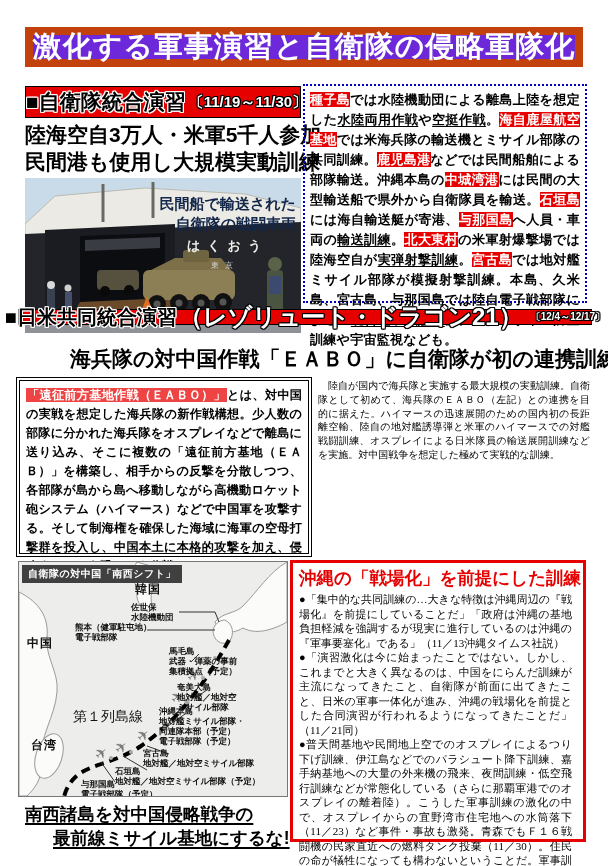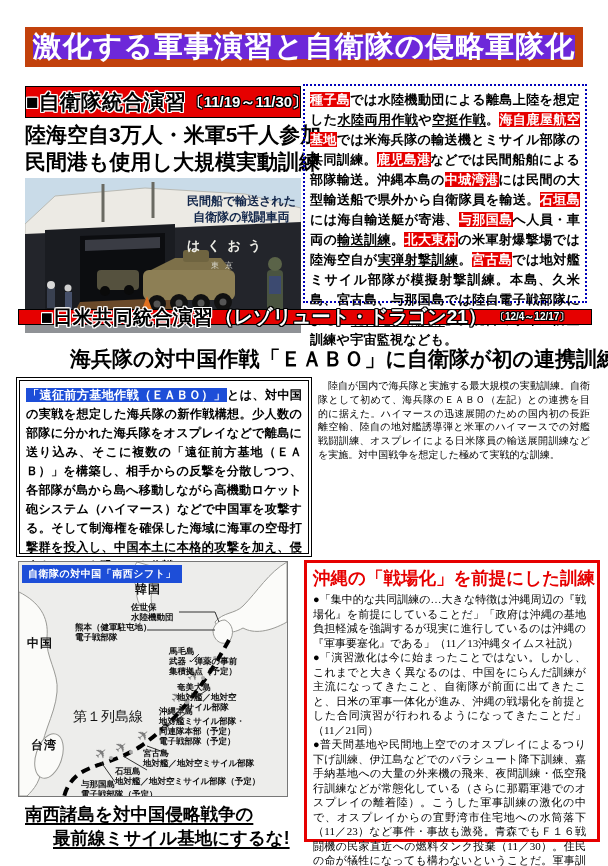--- a/index.html
+++ b/index.html
@@ -14,56 +14,56 @@
   
   .redbar{position:absolute;background:#e60000;border:1px solid #000;box-sizing:border-box;
     display:flex;align-items:center;white-space:nowrap;}
   .ol-black{color:#000;text-shadow:-1px -1px 0 #fff,1px -1px 0 #fff,-1px 1px 0 #fff,1px 1px 0 #fff,0 -1px 0 #fff,0 1px 0 #fff,-1px 0 0 #fff,1px 0 0 #fff;}
   .ol-white{color:#fff;text-shadow:-1px -1px 0 #000,1px -1px 0 #000,-1px 1px 0 #000,1px 1px 0 #000,0 -1px 0 #000,0 1px 0 #000,-1px 0 0 #000,1px 0 0 #000;}
   .s1bar{left:25px;top:86px;width:276px;height:32px;}
   .s1bar .t1{font-size:21px;font-weight:800;}
   .s1bar .t2{font-size:15px;font-weight:800;margin-left:3px;}
   .s2bar{left:18px;top:309px;width:574px;height:16px;justify-content:center;}
   .s2bar .t1{font-size:20px;font-weight:800;}
-  .s2bar .t2{font-size:19px;font-weight:800;margin-left:2px;}
+  .s2bar .t2{font-size:24px;font-weight:800;margin-left:2px;}
   .s2bar .t3{font-size:10px;font-weight:800;margin-left:8px;}
 
   
   .s1-headline{position:absolute;left:25px;top:121px;width:278px;line-height:27px;
     font-size:21px;font-weight:800;letter-spacing:0px;white-space:nowrap;}
   .photo{position:absolute;left:25px;top:178px;width:276px;height:155px;background:#c9dbe8;overflow:hidden;}
-  .photo-caption{position:absolute;right:5px;top:16px;color:#12264a;font-size:12px;font-weight:700;
-    line-height:1.3;white-space:pre-line;text-align:center;}
+  .photo-caption{position:absolute;right:5px;top:16px;color:#12264a;font-size:15px;font-weight:700;
+    line-height:1.3;white-space:pre-line;text-align:right;}
   .infobox{position:absolute;left:303px;top:84px;width:284px;height:219px;border:2px dotted #0000bb;
     box-sizing:border-box;padding:4px 5px;font-size:13.1px;font-weight:700;line-height:1.53;
     text-align:justify;letter-spacing:.2px;}
   .seg-n{}
   .seg-hl{background:#e60000;color:#fff;}
   .seg-u{text-decoration:underline;text-underline-offset:2px;}
-  .seg-inv{background:#1d4ed8;color:#fff;padding:0 1px;}
+  .seg-inv{background:#ef4444;color:#fff;padding:0 1px;}
 
   
   .s2-headline{position:absolute;left:0px;top:345px;width:608px;text-align:center;
     font-size:21px;font-weight:800;white-space:nowrap;padding-left:40px;}
   .eabobox{position:absolute;left:16px;top:377px;width:296px;height:180px;border:4px double #000;
     box-sizing:border-box;padding:5px 6px;font-size:12.2px;font-weight:600;line-height:1.56;text-align:justify;}
   .s2body{position:absolute;left:318px;top:379px;width:272px;height:178px;
     font-family:"Liberation Serif",serif;font-size:10px;font-weight:500;line-height:1.38;text-align:justify;}
 
   
   .mapbox{position:absolute;left:18px;top:561px;width:270px;height:236px;border:1px solid #777;
     box-sizing:border-box;background:#ededeb;overflow:hidden;}
-  .map-title{position:absolute;left:3px;top:3px;background:#1d4ed8;color:#fff;font-size:10px;
+  .map-title{position:absolute;left:3px;top:3px;background:#404040;color:#fff;font-size:10px;
     font-weight:700;padding:2px 6px;letter-spacing:.5px;text-align:right;}
   .map-label{position:absolute;font-size:8.5px;line-height:1.18;white-space:pre-line;color:#111;font-weight:700;}
   .map-label.big{font-size:12px;font-weight:800;letter-spacing:1px;}
   .map-label.mid{font-size:14px;font-weight:400;}
 
   
-  .okibox{position:absolute;left:304px;top:560px;width:296px;height:282px;border:3px solid #e60000;
+  .okibox{position:absolute;left:290px;top:560px;width:296px;height:282px;border:3px solid #e60000;
     box-sizing:border-box;padding:3px 11px 2px 6px;}
   .oki-title{color:#e60000;font-size:17.5px;font-weight:800;text-align:center;white-space:nowrap;
     letter-spacing:0px;margin:0 0 2px 0;}
   .oki-bullet{font-family:"Liberation Serif",serif;font-size:11px;font-weight:400;line-height:1.32;
     text-align:justify;margin:0;}
 
   
   .slogan{position:absolute;left:25px;top:803px;font-size:17.5px;font-weight:800;line-height:1.35;}
   .slogan div{text-decoration:underline;text-decoration-thickness:2px;text-underline-offset:3px;white-space:nowrap;}
   .slogan .l2{margin-left:28px;}

